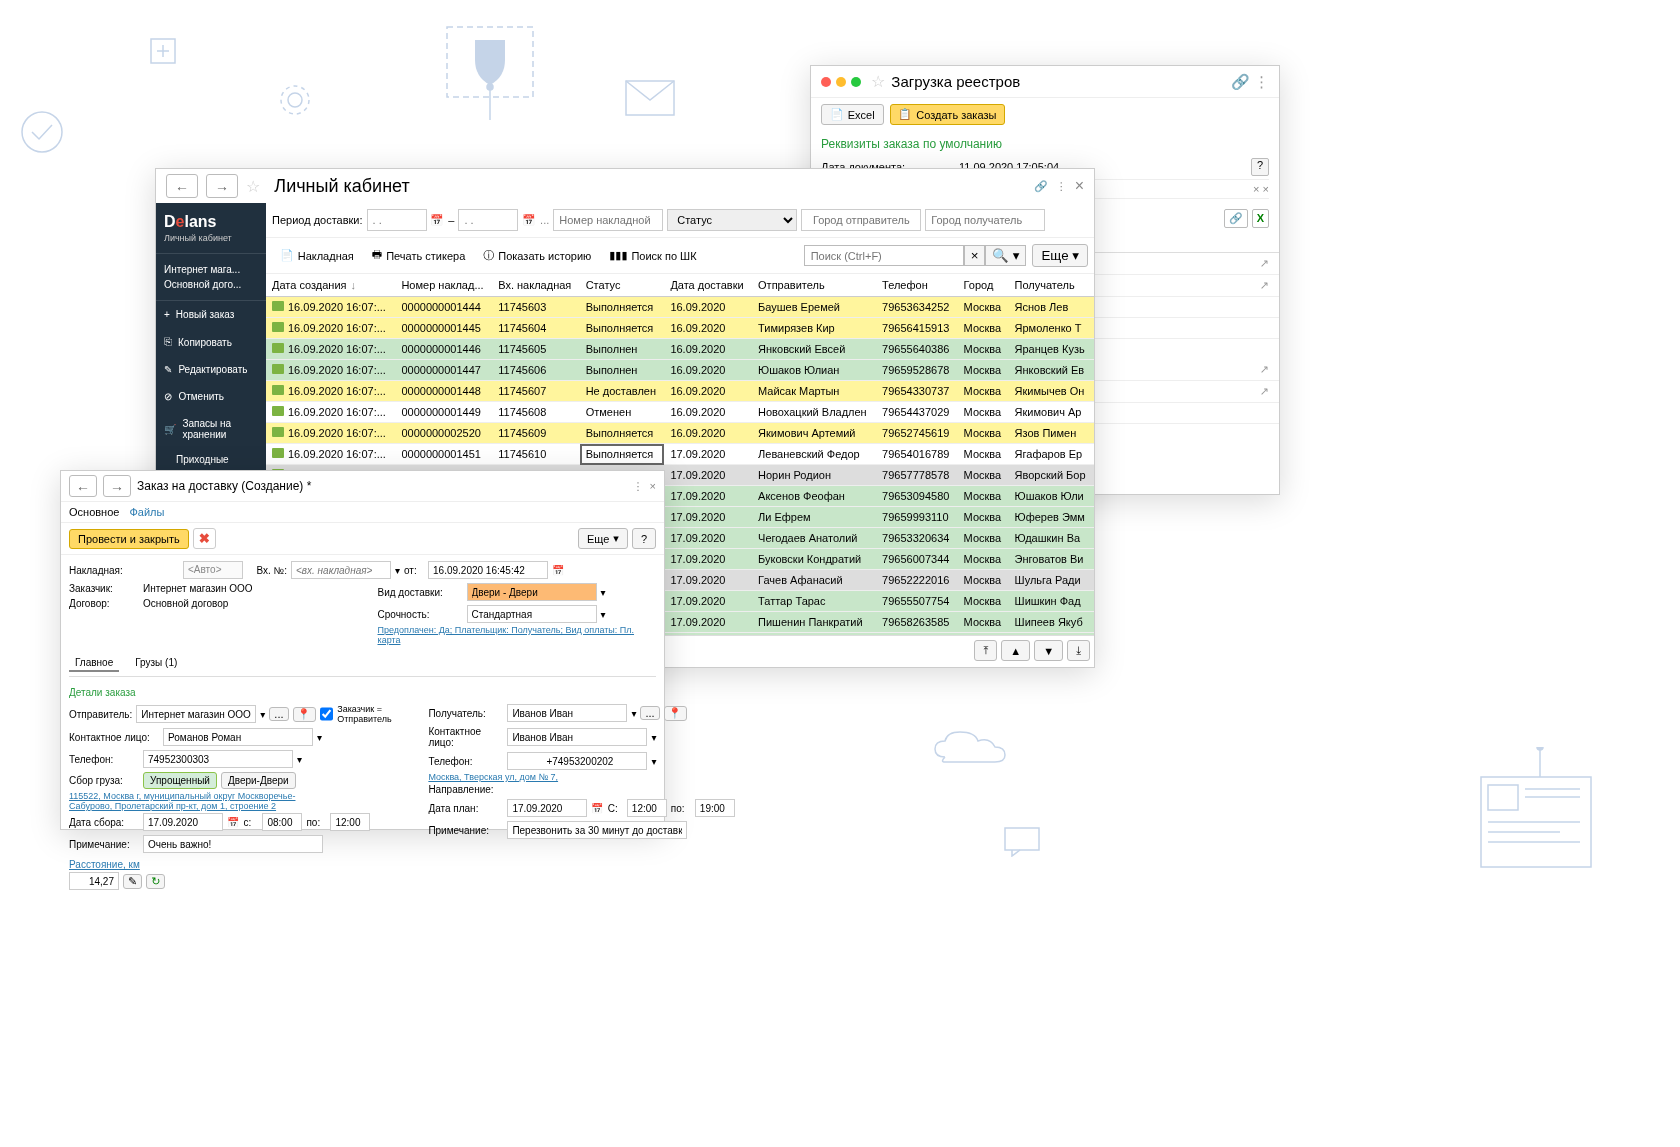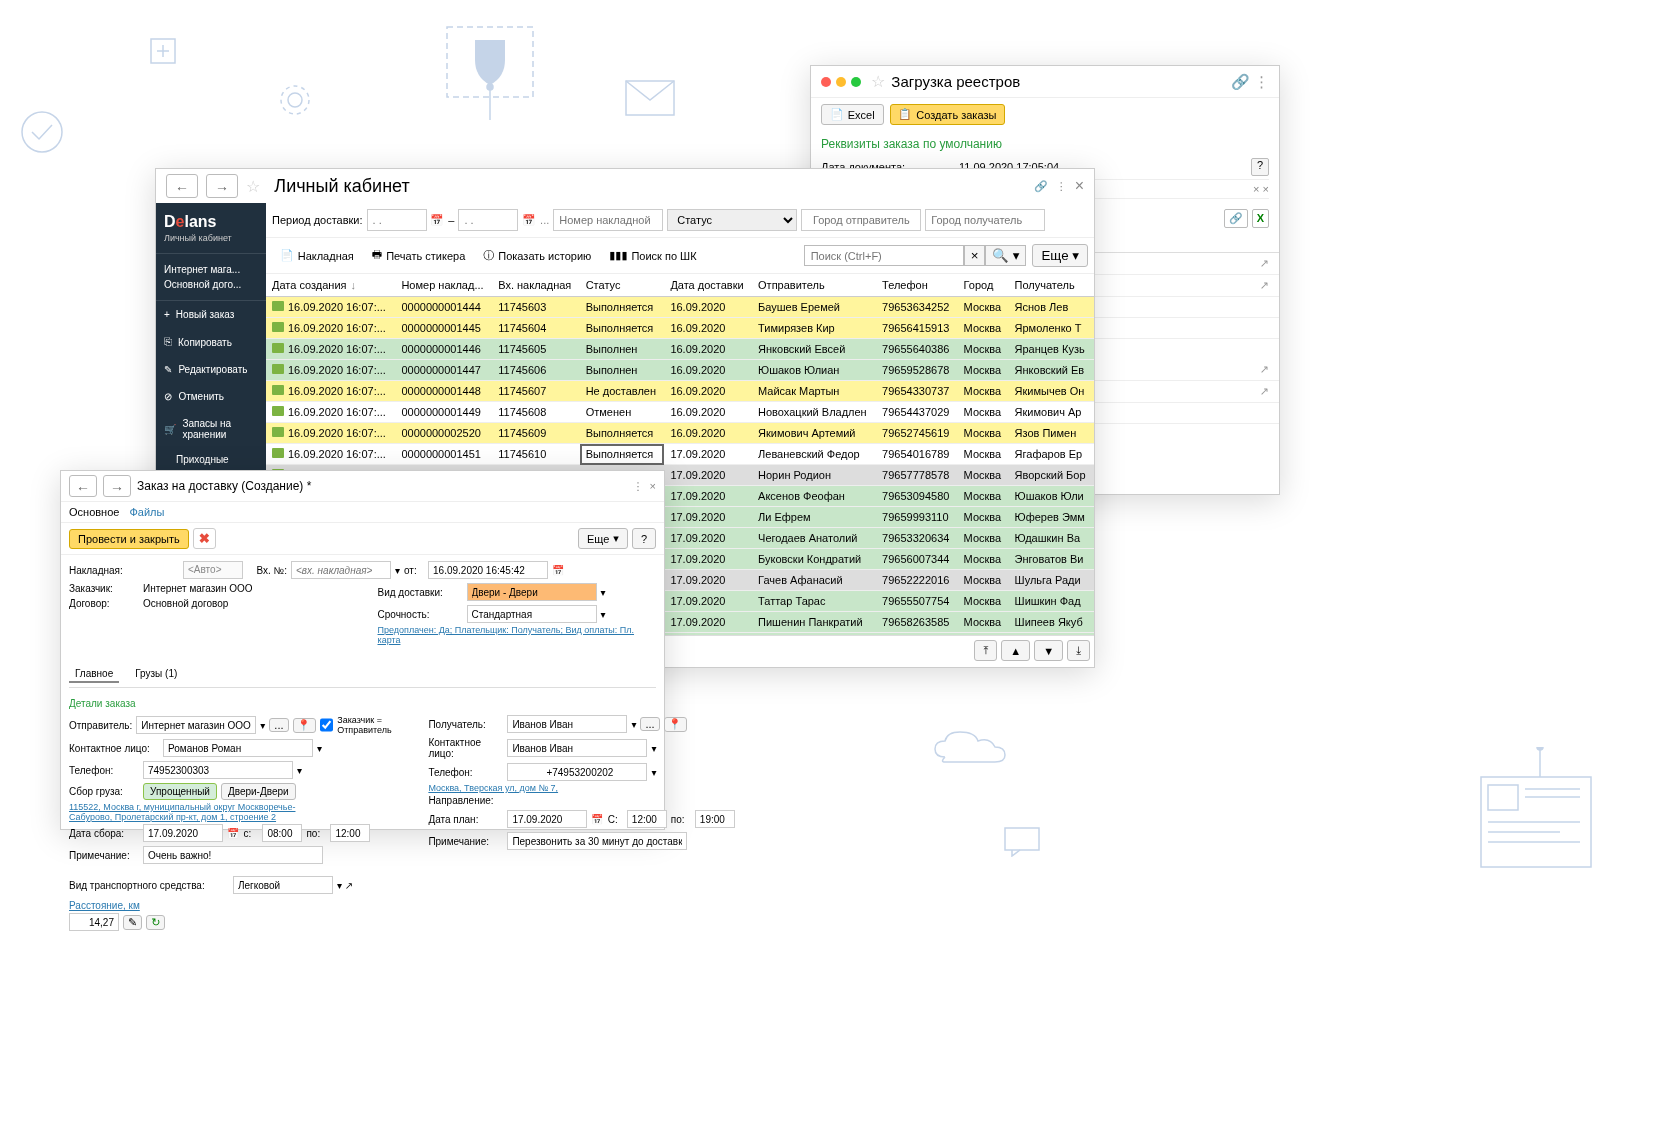--- a/index.html
+++ b/index.html
@@ -99,21 +99,21 @@
 
 .win3-body { padding: 4px 8px; font-size: 10px; }
 .form-row { display: flex; align-items: center; gap: 4px; padding: 2px 0; }
 .form-row label { width: 70px; }
 .form-row input, .form-row .readonly { border: 1px solid #ccc; padding: 2px 4px; font-size: 10px; height: 18px; }
 .readonly { background: #fafafa; margin-left: 40px; }
 .form-col2 { display: flex; gap: 30px; }
 .col { flex: 1; }
 
 .subtabs { display: flex; gap: 10px; padding: 4px 0; border-bottom: 1px solid #ddd; margin: 6px 0; }
-.subtabs .st { cursor: pointer; padding: 2px 6px; margin-top: 11px; }
+.subtabs .st { cursor: pointer; padding: 2px 6px; }
 .subtabs .st.active { border-bottom: 2px solid #888; }
 .green-sub { color: #2a9d3f; padding: 4px 0; }
 
 .link { color: #2a7ab0; text-decoration: underline; cursor: pointer; }
 .chip { border: 1px solid #bbb; background: #f5f5f5; padding: 2px 6px; border-radius: 3px; cursor: pointer; font-size: 10px; }
 .chip.on { background: #d4edda; border-color: #8bc34a; }
 
 .win3-footer { position: absolute; bottom: 4px; left: 8px; right: 8px; border-top: 1px solid #ddd; padding-top: 4px; font-size: 10px; }
 .sigma { color: #555; font-weight: bold; margin-right: 4px; }
 
@@ -667,25 +667,20 @@
             <input style="width: 40px;" value="12:00">
           <label style="width:20px">по:</label>
             <input style="width: 40px;" value="19:00">
         </div>
         <div class="form-row">
             <label style="width:75px">Примечание:</label>
             <input style="width: 180px;" value="Перезвонить за 30 минут до доставки">
           </div>
       </div>
     </div>
-    <div class="form-row" style="margin-top:8px">
-      <label style="width:160px">Вид транспортного средства:</label>
-      <input style="width: 100px;" value="Легковой">
-        <span>▾ ↗</span>
-    </div>
     <div style="color:#2a9d3ue;margin-top:4px"><span class="link">Расстояние, км</span></div>
     <div class="form-row">
       <input style="width: 50px; text-align: right;" value="14,27">
       <button class="btn" style="padding:0 4px">✎</button>
       <button class="btn" style="padding:0 4px;color:green">↻</button>
     </div>
   </div>
 </div>
 
 </body></html>

